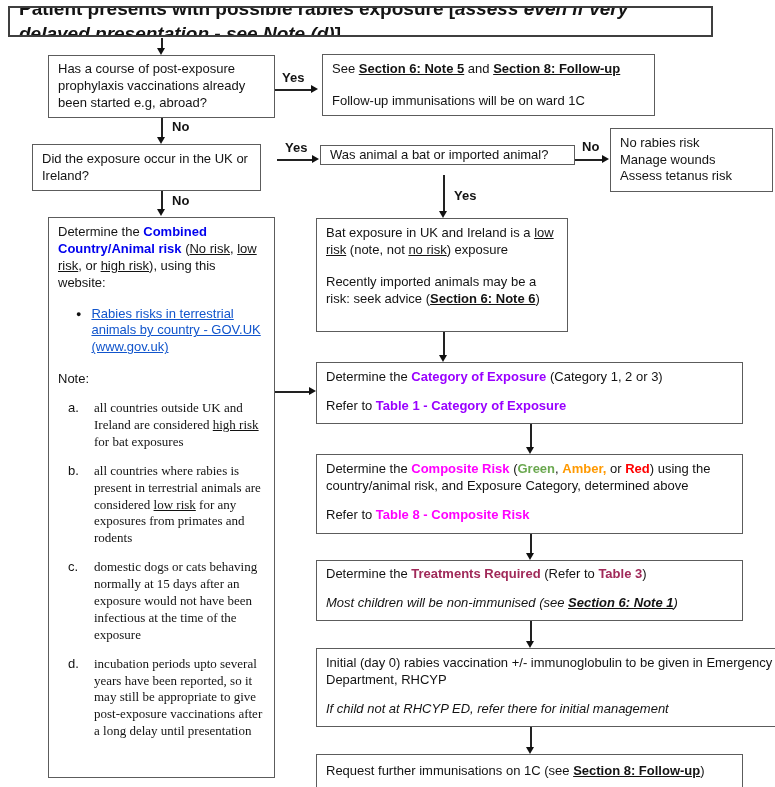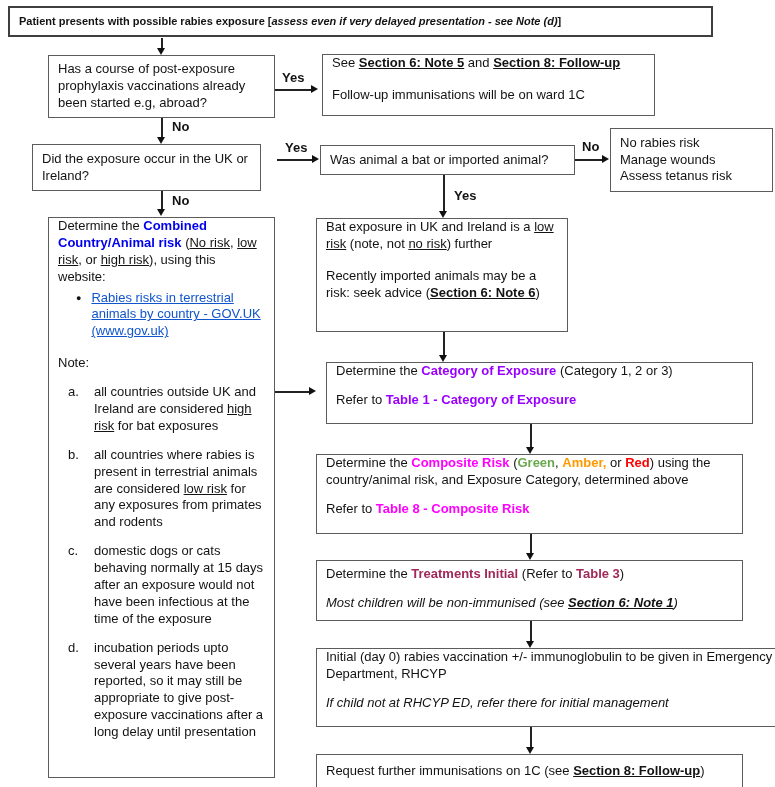--- a/index.html
+++ b/index.html
@@ -1,21 +1,21 @@
 <!DOCTYPE html>
 <html><head>
 <meta charset="utf-8">
 <style>
   * { margin:0; padding:0; box-sizing:border-box; }
   html,body { background:#ffffff; }
   body { font-family:"Liberation Sans", sans-serif; }
   .canvas { position:relative; width:775px; height:787px; background:#fff;
             font-size:13px; line-height:1.3; color:#131313; overflow:hidden; }
-  .box { position:absolute; background:#fff; border:1px solid #5c5c5c; padding:0 9px; overflow:hidden; }
-  .title-box { border:2px solid #3f3f3f; display:flex; align-items:center; padding:4px 9px; font-size:11px; }
+  .box { position:absolute; background:#fff; border:1px solid #5c5c5c; padding:6px 9px; overflow:hidden; }
+  .title-box { border:2px solid #3f3f3f; display:flex; align-items:center; padding:4px 9px; font-size:19px; }
   .vcenter { display:flex; flex-direction:column; justify-content:center; }
   .p2 { margin-top:15px; }
   .b { font-weight:bold; }
   .i { font-style:italic; }
   .u { text-decoration:underline; }
   .blue    { color:#0000EE; }
   .link    { color:#1155CC; }
   .purple  { color:#9900FF; }
   .magenta { color:#FF00FF; }
   .green   { color:#6AA84F; }
@@ -24,26 +24,26 @@
   .maroon  { color:#A02959; }
   .vline { position:absolute; width:1.5px; background:#222; }
   .hline { position:absolute; height:1.5px; background:#222; }
   .arr-d { position:absolute; width:0; height:0;
            border-left:4.5px solid transparent; border-right:4.5px solid transparent;
            border-top:7px solid #111; }
   .arr-r { position:absolute; width:0; height:0;
            border-top:4.5px solid transparent; border-bottom:4.5px solid transparent;
            border-left:7px solid #111; }
   .lbl { position:absolute; font-weight:bold; font-size:13px; color:#131313; background:#fff; padding:0 2px; }
-  .bullet-item { display:flex; margin-top:4px; padding-left:18px; }
+  .bullet-item { display:flex; margin-top:14px; padding-left:18px; }
   .bullet-item::before { content:"●"; font-size:9px; line-height:17px; margin-right:10px; color:#111; }
   .note-label { margin-top:15px; }
   .note-item { display:flex; margin-top:12px; padding-left:10px; }
   .note-marker { width:26px; flex:0 0 26px; }
-  .note-text { flex:1; }
+  .note-text { flex:1;font-family:Liberation Serif, serif; }
 </style>
 </head>
 <body>
 
 <div class="canvas">
 
   <div class="box title-box" style="left:8px;top:6px;width:705px;height:31px">
     <p><span class="b">Patient presents with possible rabies exposure [</span><span class="b i">assess even if very delayed presentation - see Note (d)</span><span class="b">]</span></p>
   </div>
 
@@ -53,21 +53,21 @@
 
   <div class="box" style="left:322px;top:54px;width:333px;height:62px">
     <p><span>See </span><span class="b u">Section 6: Note 5</span><span> and </span><span class="b u">Section 8: Follow-up</span></p>
     <p class="p2" style=""><span>Follow-up immunisations will be on ward 1C</span></p>
   </div>
 
   <div class="box vcenter" style="left:32px;top:144px;width:229px;height:47px">
     <p><span>Did the exposure occur in the UK or Ireland?</span></p>
   </div>
 
-  <div class="box vcenter" style="left:320px;top:145px;width:255px;height:30px;padding:2px 9px">
+  <div class="box vcenter" style="left:320px;top:145px;width:255px;height:20px;padding:2px 9px">
     <p><span>Was animal a bat or imported animal?</span></p>
   </div>
 
   <div class="box vcenter" style="left:610px;top:128px;width:163px;height:64px">
     <div>No rabies risk</div>
     <div>Manage wounds</div>
     <div>Assess tetanus risk</div>
   </div>
 
   <div class="box" style="left:48px;top:217px;width:227px;height:561px">
@@ -88,36 +88,36 @@
       <span class="note-marker">c.</span>
       <span class="note-text"><span>domestic dogs or cats behaving normally at 15 days after an exposure would not have been infectious at the time of the exposure</span></span>
     </div>
     <div class="note-item">
       <span class="note-marker">d.</span>
       <span class="note-text"><span>incubation periods upto several years have been reported, so it may still be appropriate to give post-exposure vaccinations after a long delay until presentation</span></span>
     </div>
   </div>
 
   <div class="box" style="left:316px;top:218px;width:252px;height:114px">
-    <p><span>Bat exposure in UK and Ireland is a </span><span class="u">low risk</span><span> (note, not </span><span class="u">no risk</span><span>) further</span></p>
+    <p><span>Bat exposure in UK and Ireland is a </span><span class="u">low risk</span><span> (note, not </span><span class="u">no risk</span><span>) exposure</span></p>
     <p class="p2"><span>Recently imported animals may be a risk: seek advice (</span><span class="b u">Section 6: Note 6</span><span>)</span></p>
   </div>
 
-  <div class="box" style="left:326px;top:362px;width:427px;height:62px">
+  <div class="box" style="left:316px;top:362px;width:427px;height:62px">
     <p><span>Determine the </span><span class="b purple">Category of Exposure</span><span> (Category 1, 2 or 3)</span></p>
     <p class="p2" style="margin-top:12px"><span>Refer to </span><span class="b purple">Table 1 - Category of Exposure</span></p>
   </div>
 
   <div class="box" style="left:316px;top:454px;width:427px;height:80px">
     <p><span>Determine the </span><span class="b magenta">Composite Risk</span><span> (</span><span class="b green">Green</span><span>, </span><span class="b amber">Amber,</span><span> or </span><span class="b red">Red</span><span>) using the country/animal risk, and Exposure Category, determined above</span></p>
     <p class="p2" style="margin-top:12px"><span>Refer to </span><span class="b magenta">Table 8 - Composite Risk</span></p>
   </div>
 
   <div class="box" style="left:316px;top:560px;width:427px;height:61px;padding:5px 9px">
-    <p><span>Determine the </span><span class="b maroon">Treatments Initial</span><span> (Refer to </span><span class="b maroon">Table 3</span><span>)</span></p>
+    <p><span>Determine the </span><span class="b maroon">Treatments Required</span><span> (Refer to </span><span class="b maroon">Table 3</span><span>)</span></p>
     <p class="p2" style="margin-top:12px"><span class="i">Most children will be non-immunised (see </span><span class="b i u">Section 6: Note 1</span><span class="i">)</span></p>
   </div>
 
   <div class="box" style="left:316px;top:648px;width:512px;height:79px">
     <p><span>Initial (day 0) rabies vaccination +/- immunoglobulin to be given in Emergency Department, RHCYP</span></p>
     <p class="p2" style="margin-top:12px"><span class="i">If child not at RHCYP ED, refer there for initial management</span></p>
   </div>
 
   <div class="box vcenter" style="left:316px;top:754px;width:427px;height:29px;padding:16px 9px">
     <p><span>Request further immunisations on 1C (see </span><span class="b u">Section 8: Follow-up</span><span>)</span></p>

